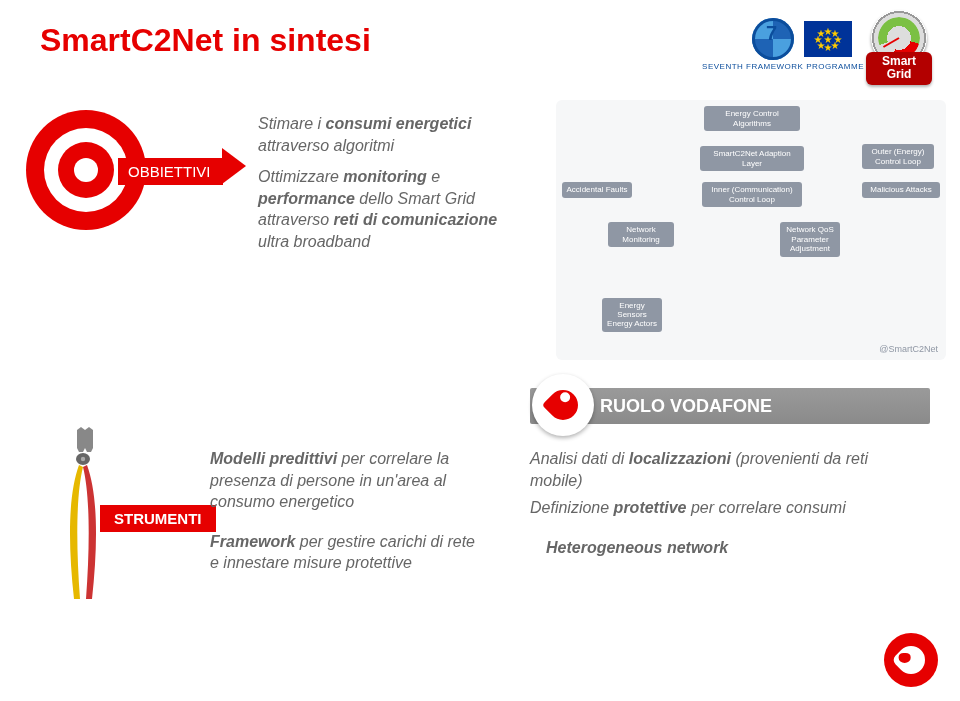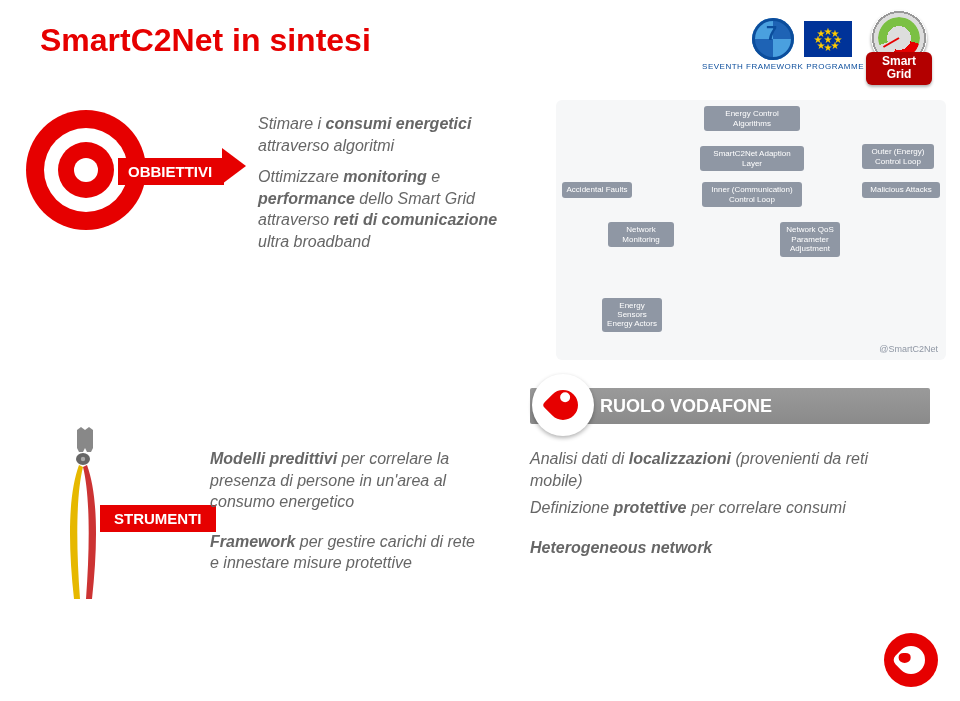--- a/index.html
+++ b/index.html
@@ -136,21 +136,21 @@
   .target .r1 { inset:0; background:#e60000; }
   .target .r2 { inset:18px; background:#fff; }
   .target .r3 { inset:32px; background:#e60000; }
   .target .r4 { inset:48px; background:#fff; }
   .obiettivi-label {
     position: absolute;
     left: 118px;
     top: 158px;
     color: #fff;
     background: #e60000;
-    font-weight: bold;
+    font-weight: normal;
     font-size: 15px;
     padding: 5px 12px 5px 10px;
   }
   .obiettivi-arrow {
     position: absolute;
     left: 222px;
     top: 148px;
     width: 0; height: 0;
     border-top: 18px solid transparent;
     border-bottom: 18px solid transparent;
@@ -284,21 +284,21 @@
     position: absolute;
     left: 530px;
     top: 448px;
     width: 390px;
     font-size: 16px;
     font-style: italic;
     color: #666;
     line-height: 1.35;
   }
   .col-right .blk2 { margin-top: 6px; }
-  .col-right .blk3 { margin-top: 18px; }
+  .col-right .blk3 { margin-top: 18px; margin-left: 16px; }
   b { font-weight: bold; }
 
   
   .footer-dot {
     position: absolute;
     right: 22px;
     bottom: 14px;
     width: 54px; height: 54px;
     border-radius: 50%;
     background: #e60000;

